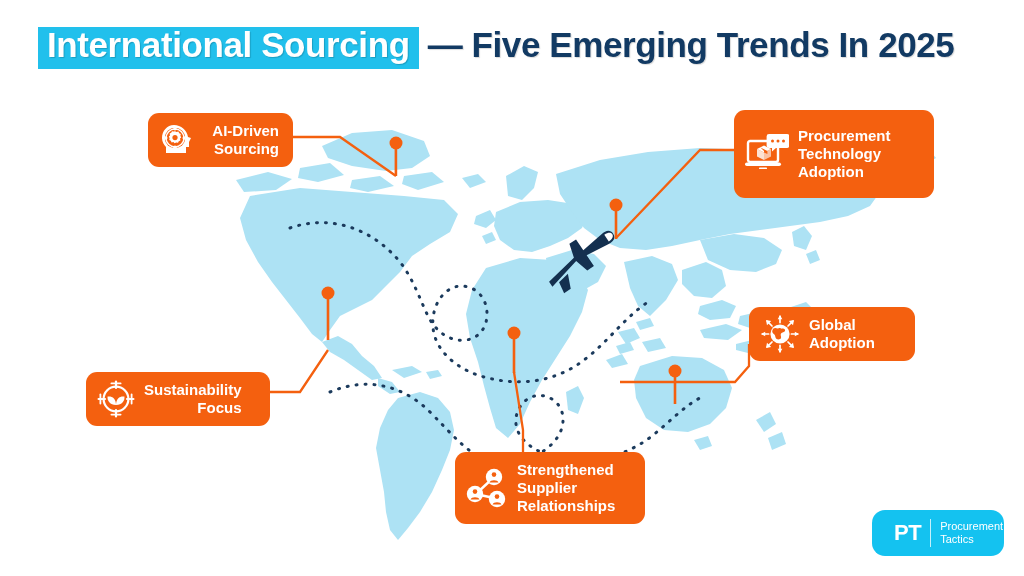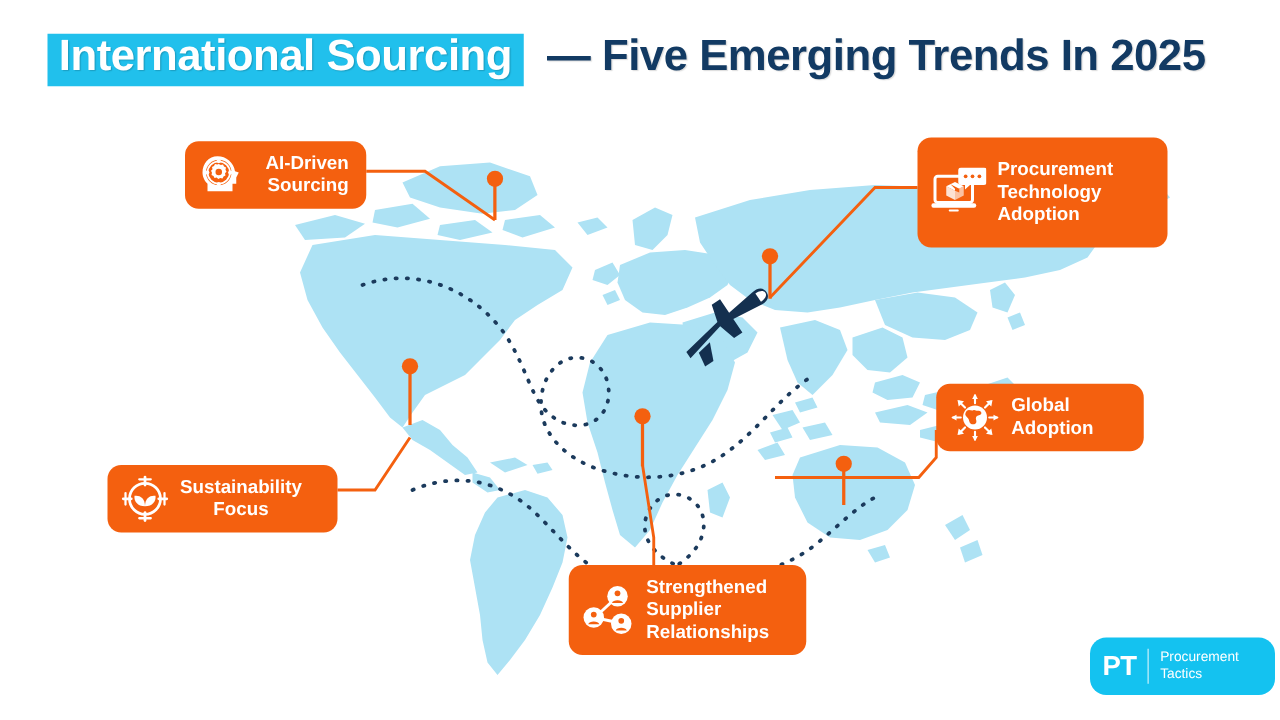--- a/index.html
+++ b/index.html
@@ -25,21 +25,21 @@
     letter-spacing:-0.4px;
     padding:0 9px 7px 9px;
     line-height:1;
     text-shadow:1px 1px 1px rgba(0,0,0,.18);
   }
   .title-rest{
     color:#123a63;
     font-size:35px;font-weight:bold;
     letter-spacing:-0.4px;
     line-height:1;
-    margin-left:19px;
+    margin-left:9px;
     text-shadow:1px 1px 1px rgba(0,0,0,.15);
   }
 
   
   #mapsvg{position:absolute;left:0;top:0;width:1024px;height:576px;}
 
   
   .callout{
     position:absolute;
     background:#f4600f;
@@ -49,38 +49,38 @@
     box-sizing:border-box;
     gap:9px;
   }
   .callout .ic{flex:0 0 auto;display:block;}
   .callout .lbl{
     color:#ffffff;
     font-size:15px;font-weight:bold;
     line-height:1.18;
     white-space:pre-line;
   }
-  .lbl.right{text-align:center;}
+  .lbl.right{text-align:right;}
 
   
   #c-ai{left:148px;top:113px;width:145px;height:54px;}
   #c-ai .lbl{text-align:right;width:100%;}
   #c-pta{left:734px;top:110px;width:200px;height:88px;}
   #c-glob{left:749px;top:307px;width:166px;height:54px;}
   #c-sus{left:86px;top:372px;width:184px;height:54px;}
   #c-sup{left:437px;top:452px;width:190px;height:72px;margin-left:18px;}
 
   
   #logo{
     position:absolute;left:872px;top:510px;
-    width:148px;height:46px;
+    width:132px;height:46px;
     background:#14c2f0;
     border-radius:13px;
     display:flex;align-items:center;
-    padding-left:10px;box-sizing:border-box;gap:9px;
+    padding-left:22px;box-sizing:border-box;gap:9px;
   }
   #logo .pt{
     color:#ffffff;font-size:22px;font-weight:bold;line-height:1;
     letter-spacing:-0.5px;
   }
   #logo .divider{width:1px;height:28px;background:rgba(255,255,255,.75);}
   #logo .words{
     color:#ffffff;font-size:11px;line-height:1.22;white-space:pre-line;
     font-weight:400;
   }

